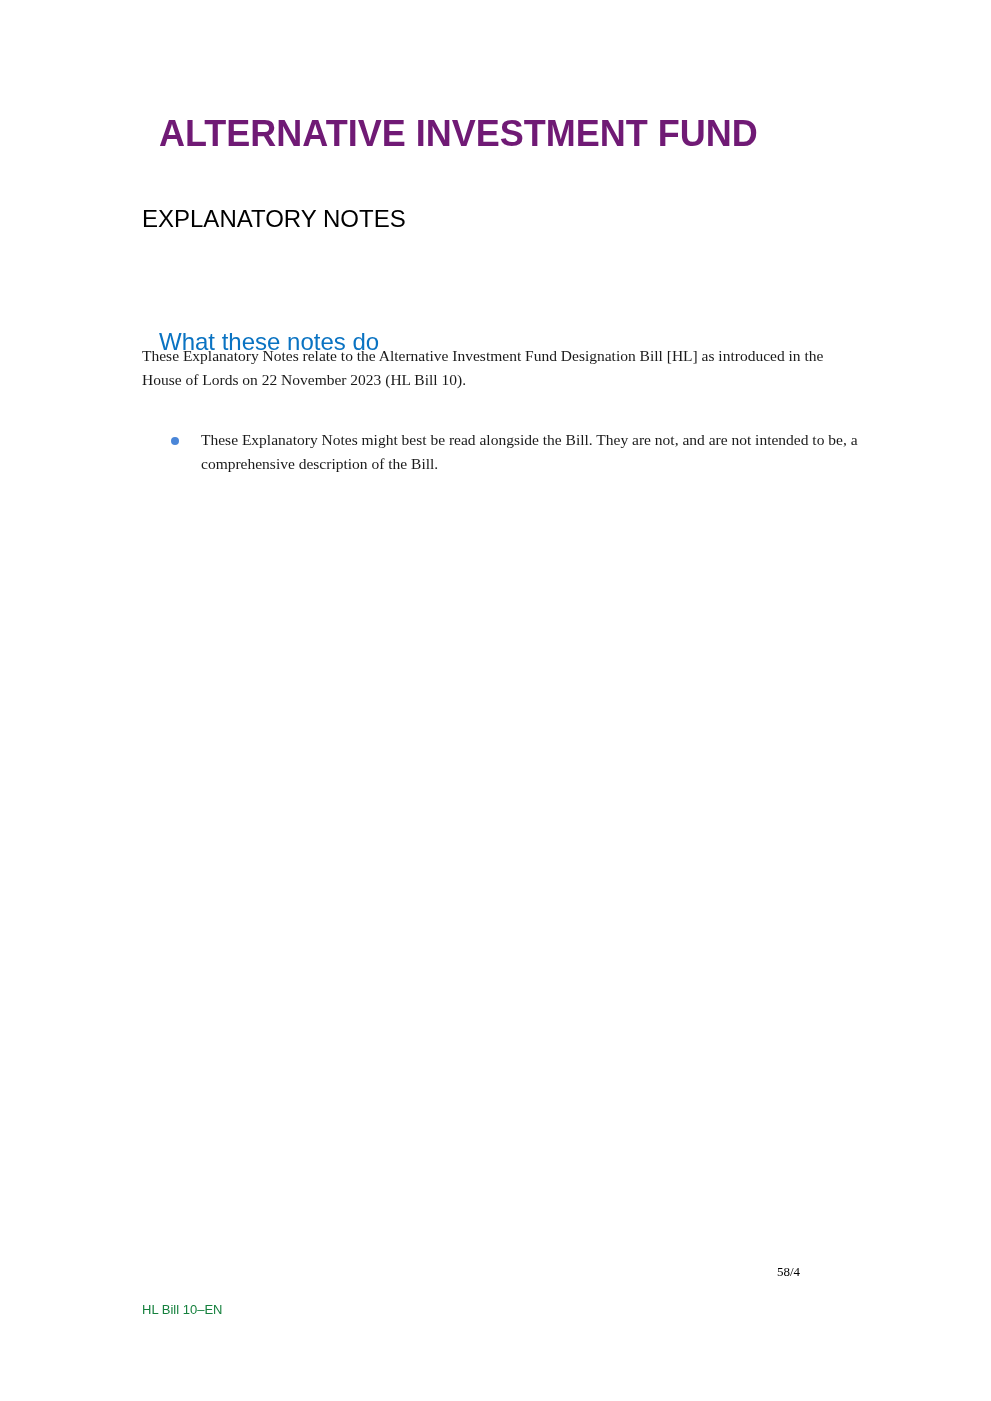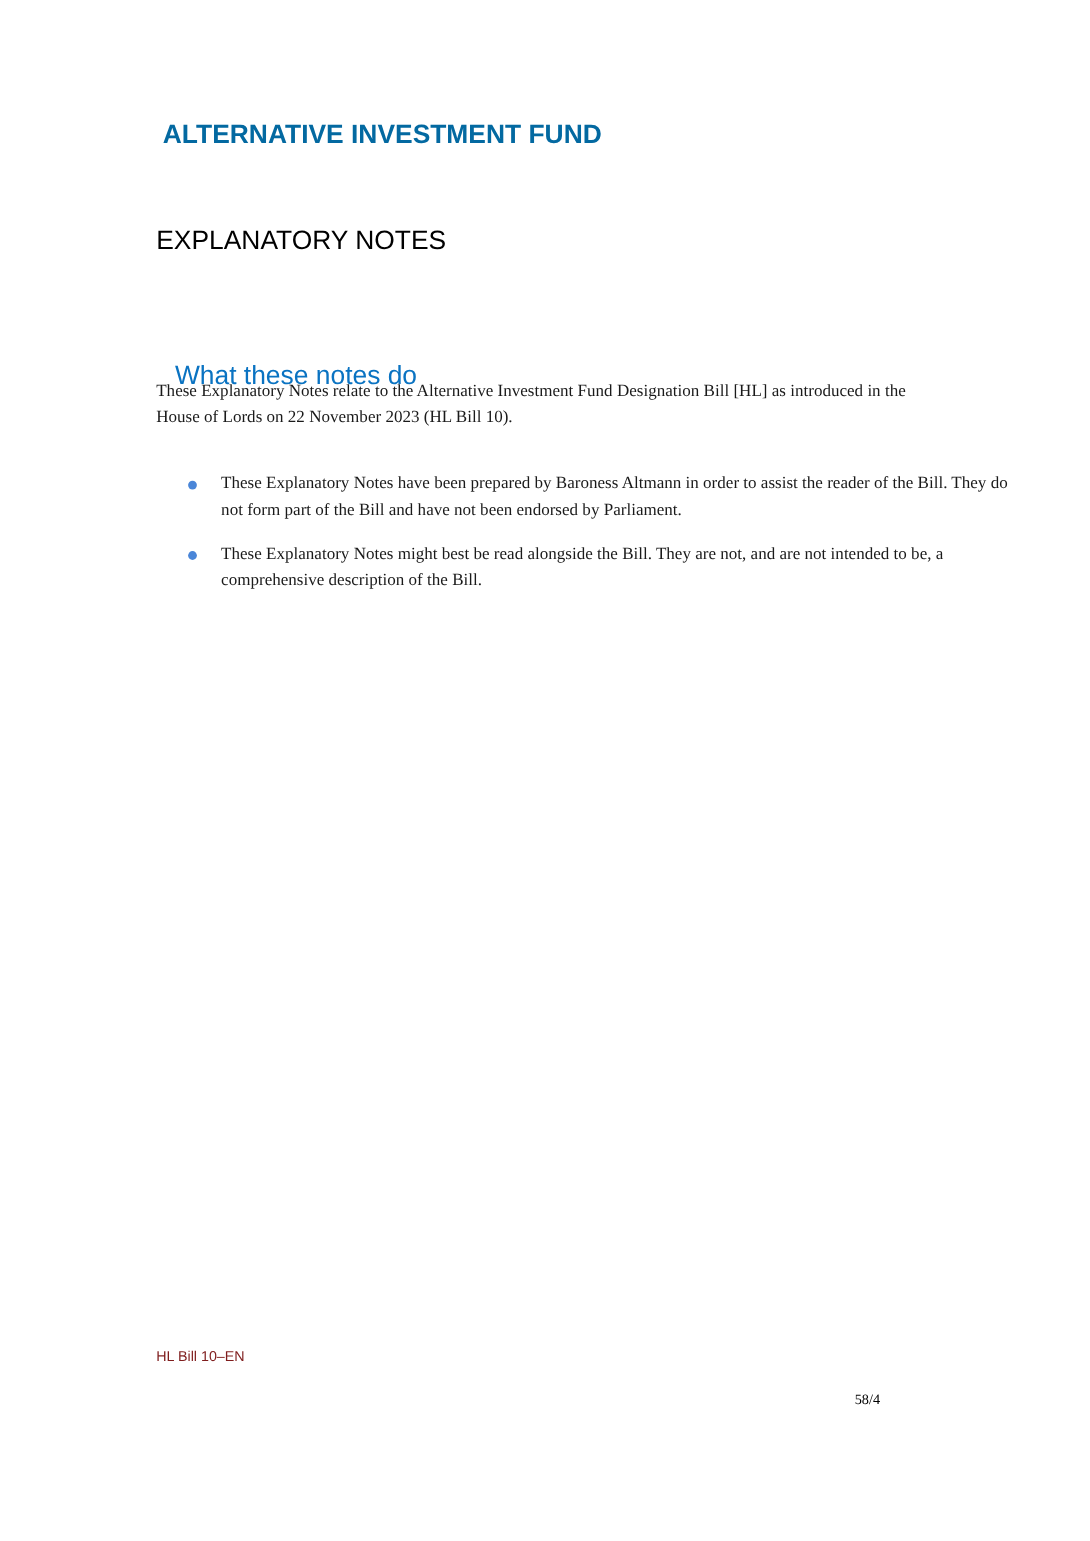--- a/index.html
+++ b/index.html
@@ -17,27 +17,27 @@
     .page {
       position: absolute;
       left: 0; top: 0;
       width: 991px;
       height: 1401px;
     }
     .title {
       position: absolute;
       left: 142px;
       top: 96px;
-      margin: 6px;
+      margin: 17px;
       font-family: "Liberation Sans", sans-serif;
       font-weight: bold;
-      font-size: 24px;
+      font-size: 36px;
       line-height: 42px;
       letter-spacing: 0px;
-      color: #0369a1;
+      color: #701a75;
     }
     .title span { display: block; }
     .subtitle {
       position: absolute;
       left: 142px;
       top: 198px;
       margin: 0;
       font-family: "Liberation Sans", sans-serif;
       font-weight: normal;
       font-size: 24px;
@@ -89,25 +89,25 @@
       left: 29px;
       top: 9px;
       width: 8px;
       height: 8px;
       border-radius: 50%;
       background: #4a86d8;
     }
     .footer-left {
       position: absolute;
       left: 142px;
-      top: 1224px;
+      top: 1301px;
       font-family: "Liberation Sans", sans-serif;
       font-size: 13px;
       line-height: 18px;
-      color: #7f1d1d;
+      color: #15803d;
     }
     .footer-right {
       position: absolute;
       left: 777px;
       top: 1263px;
       font-family: Liberation Serif, serif;
       font-size: 13px;
       line-height: 18px;
       color: #000000;
     }
@@ -123,24 +123,20 @@
 
   <h2 class="subtitle">EXPLANATORY NOTES</h2>
 
   <h3 class="section-heading">What these notes do</h3>
 
   <p class="intro">These Explanatory Notes relate to the Alternative Investment Fund Designation Bill [HL] as introduced in the House of Lords on 22 November 2023 (HL Bill 10).</p>
 
   <ul class="bullets">
     <li class="bullet-item">
       <span class="bullet-dot"></span>
-      <span>These Explanatory Notes have been prepared by Baroness Altmann in order to assist the reader of the Bill. They do not form part of the Bill and have not been endorsed by Parliament.</span>
-    </li>
-    <li class="bullet-item">
-      <span class="bullet-dot"></span>
       <span>These Explanatory Notes might best be read alongside the Bill. They are not, and are not intended to be, a comprehensive description of the Bill.</span>
     </li>
   </ul>
 
   <div class="footer-left">HL Bill 10–EN</div>
   <div class="footer-right">58/4</div>
 
 </div>
 
 </body></html>

